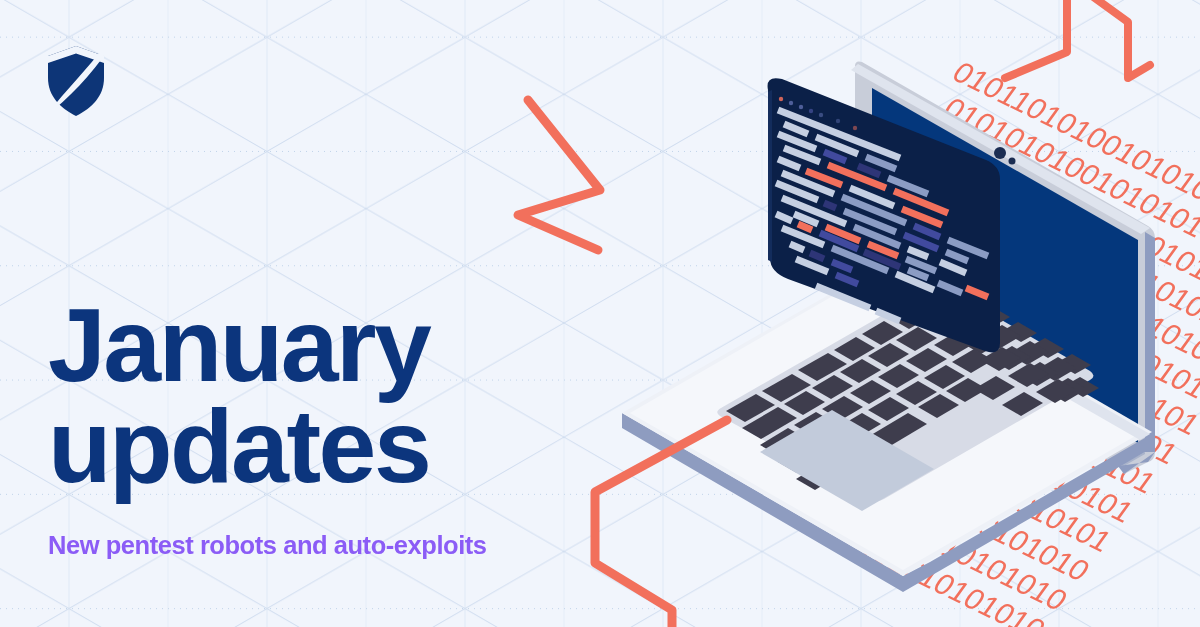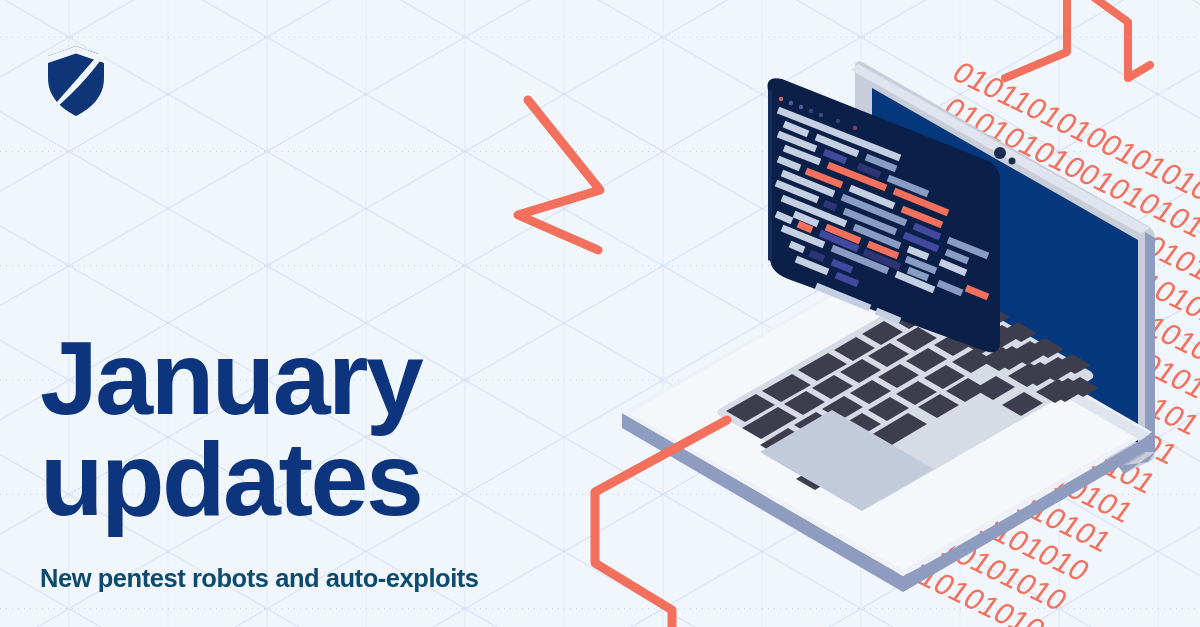--- a/index.html
+++ b/index.html
@@ -31,39 +31,38 @@
   }
   .logo {
     position: absolute;
     left: 46px;
     top: 44px;
     width: 62px;
     height: 74px;
   }
   .copy {
     position: absolute;
-    left: 40px;
+    left: 48px;
     top: 295px;
     width: 520px;
-    margin-top: 33px;
   }
   .title {
     font-size: 104px;
     line-height: 0.97;
     font-weight: 700;
     letter-spacing: -2.5px;
     color: #0c357d;
     white-space: pre-line;
   }
   .subtitle {
     margin-top: 34px;
     font-size: 25.5px;
     font-weight: 700;
     letter-spacing: -0.45px;
-    color: #0c4a6e;
+    color: #8b5cf6;
   }
 </style>
 </head>
 <body>
 
 <div class="banner">
 
   <svg class="bg-grid" viewBox="0 0 1200 627">
     <defs>
       <pattern id="isoTri" width="198" height="114.3" patternUnits="userSpaceOnUse" patternTransform="translate(-30,-20)">

